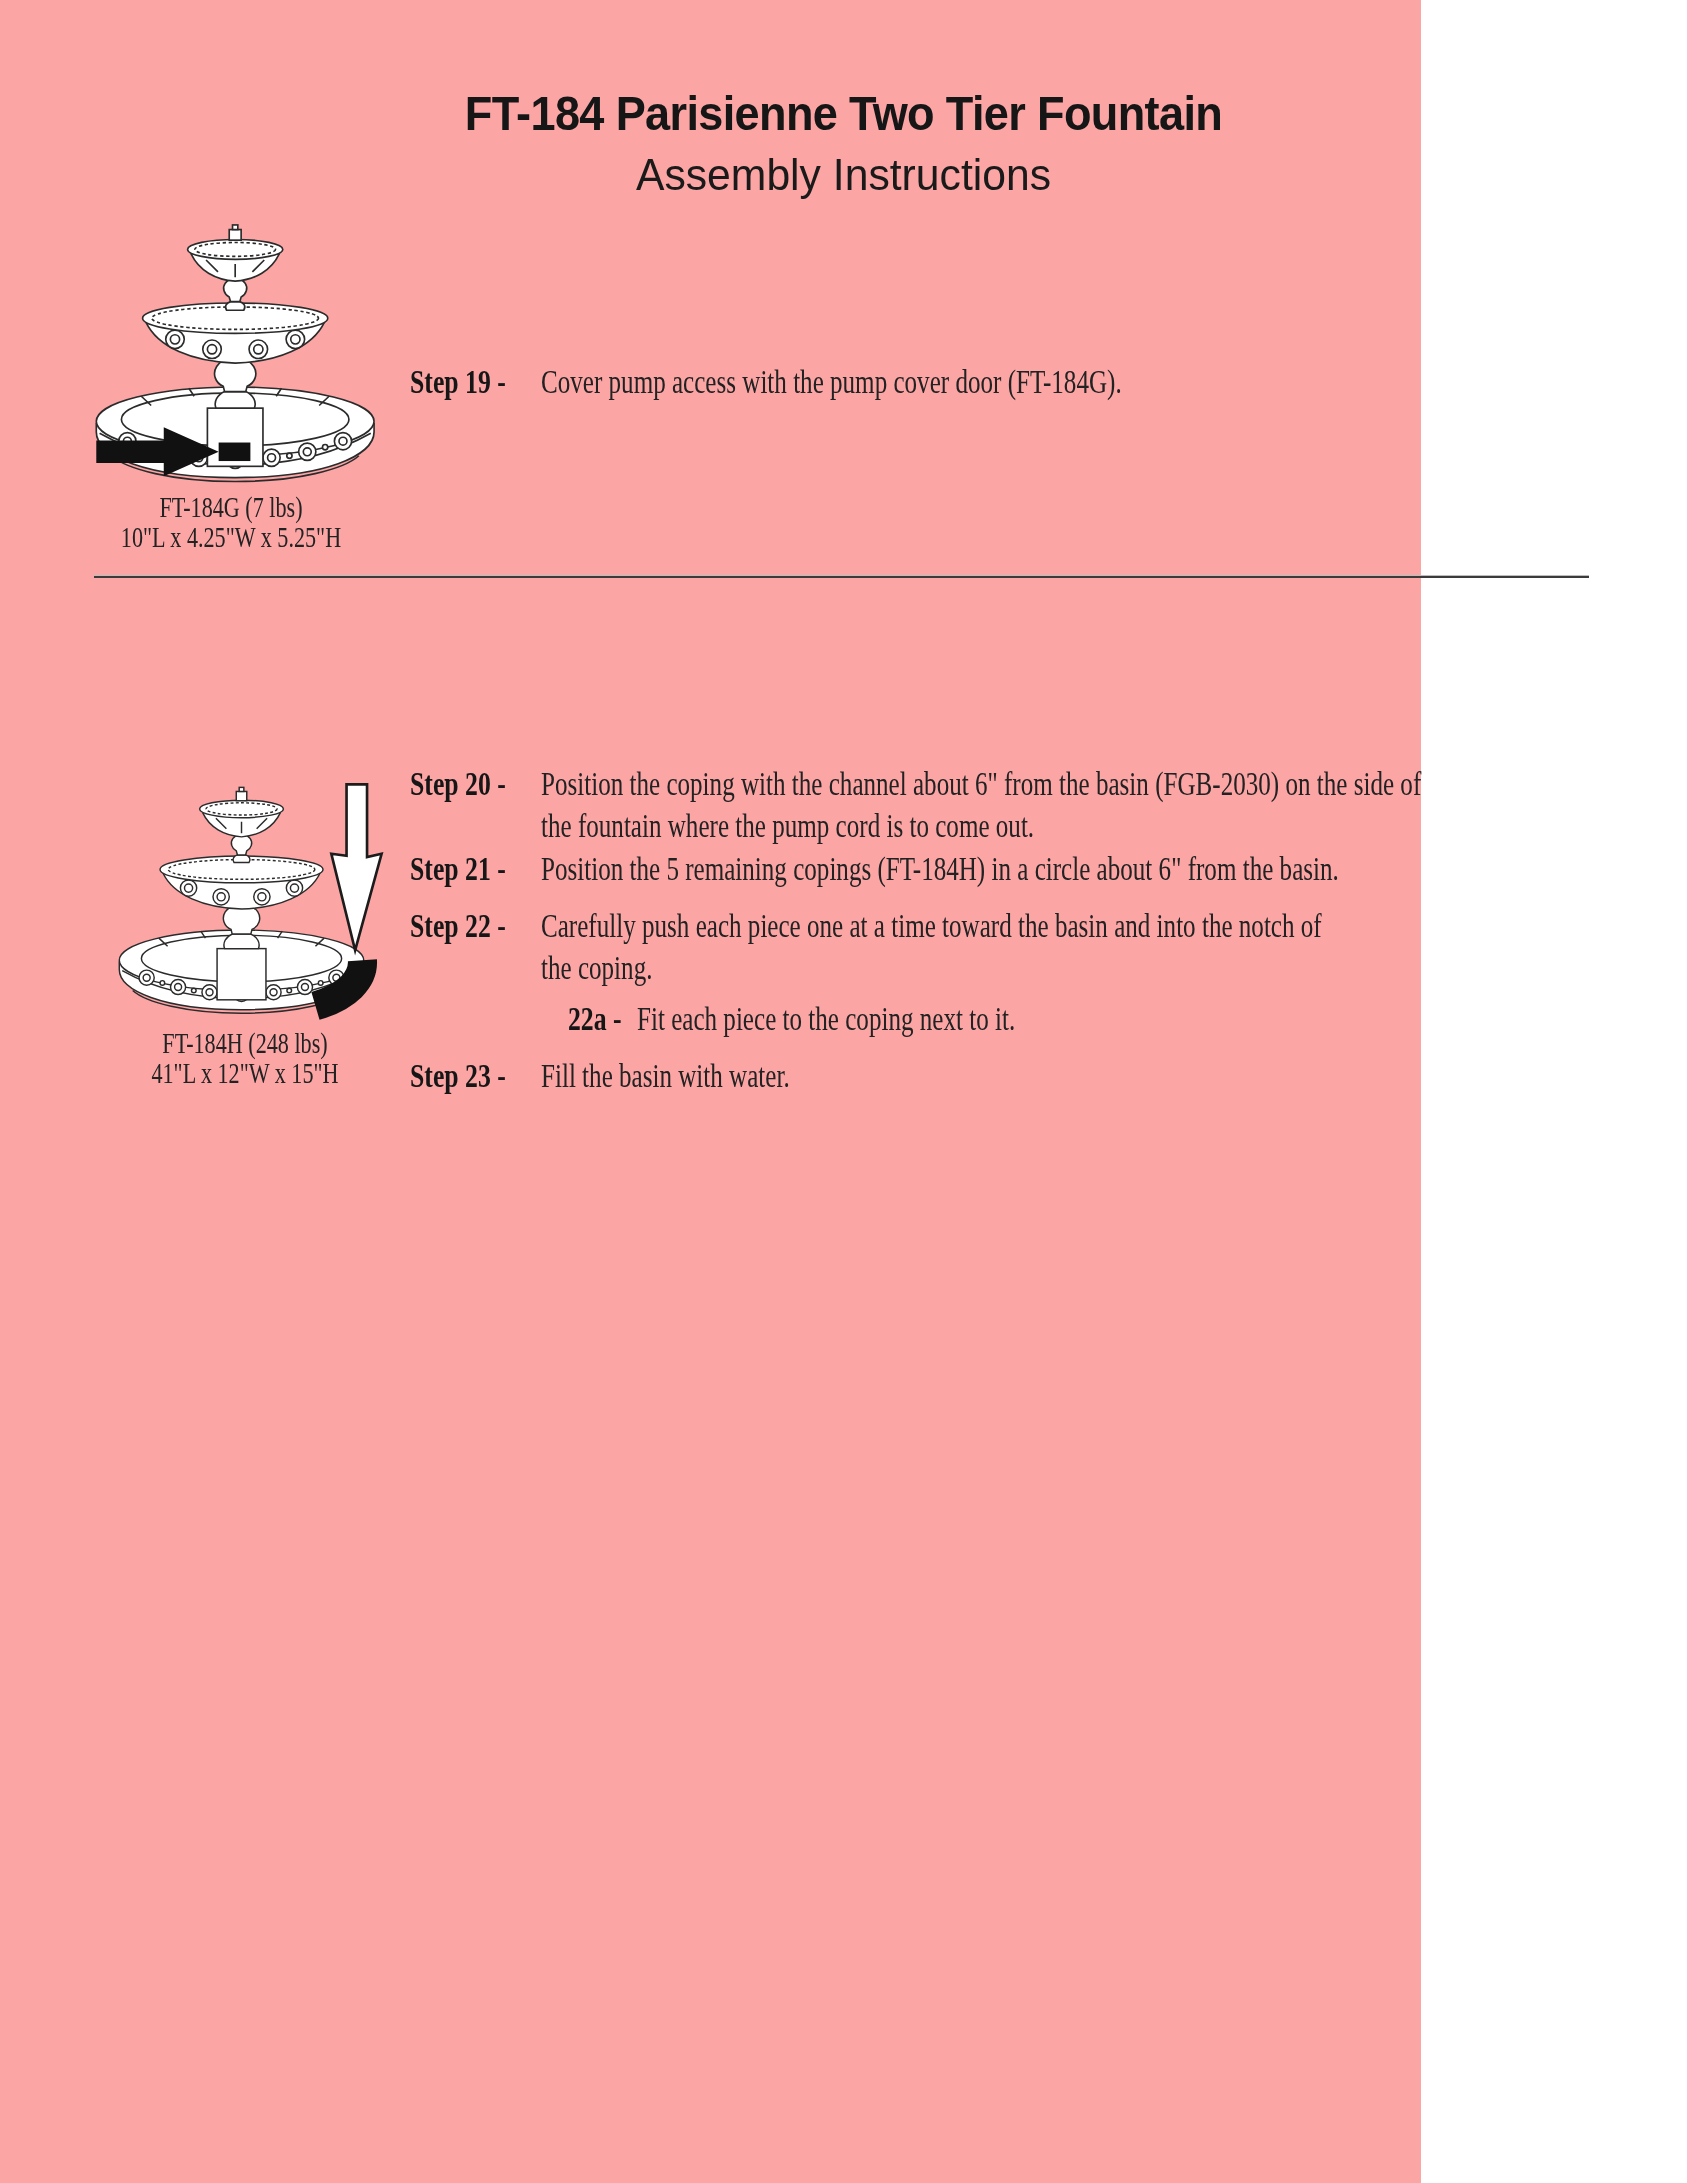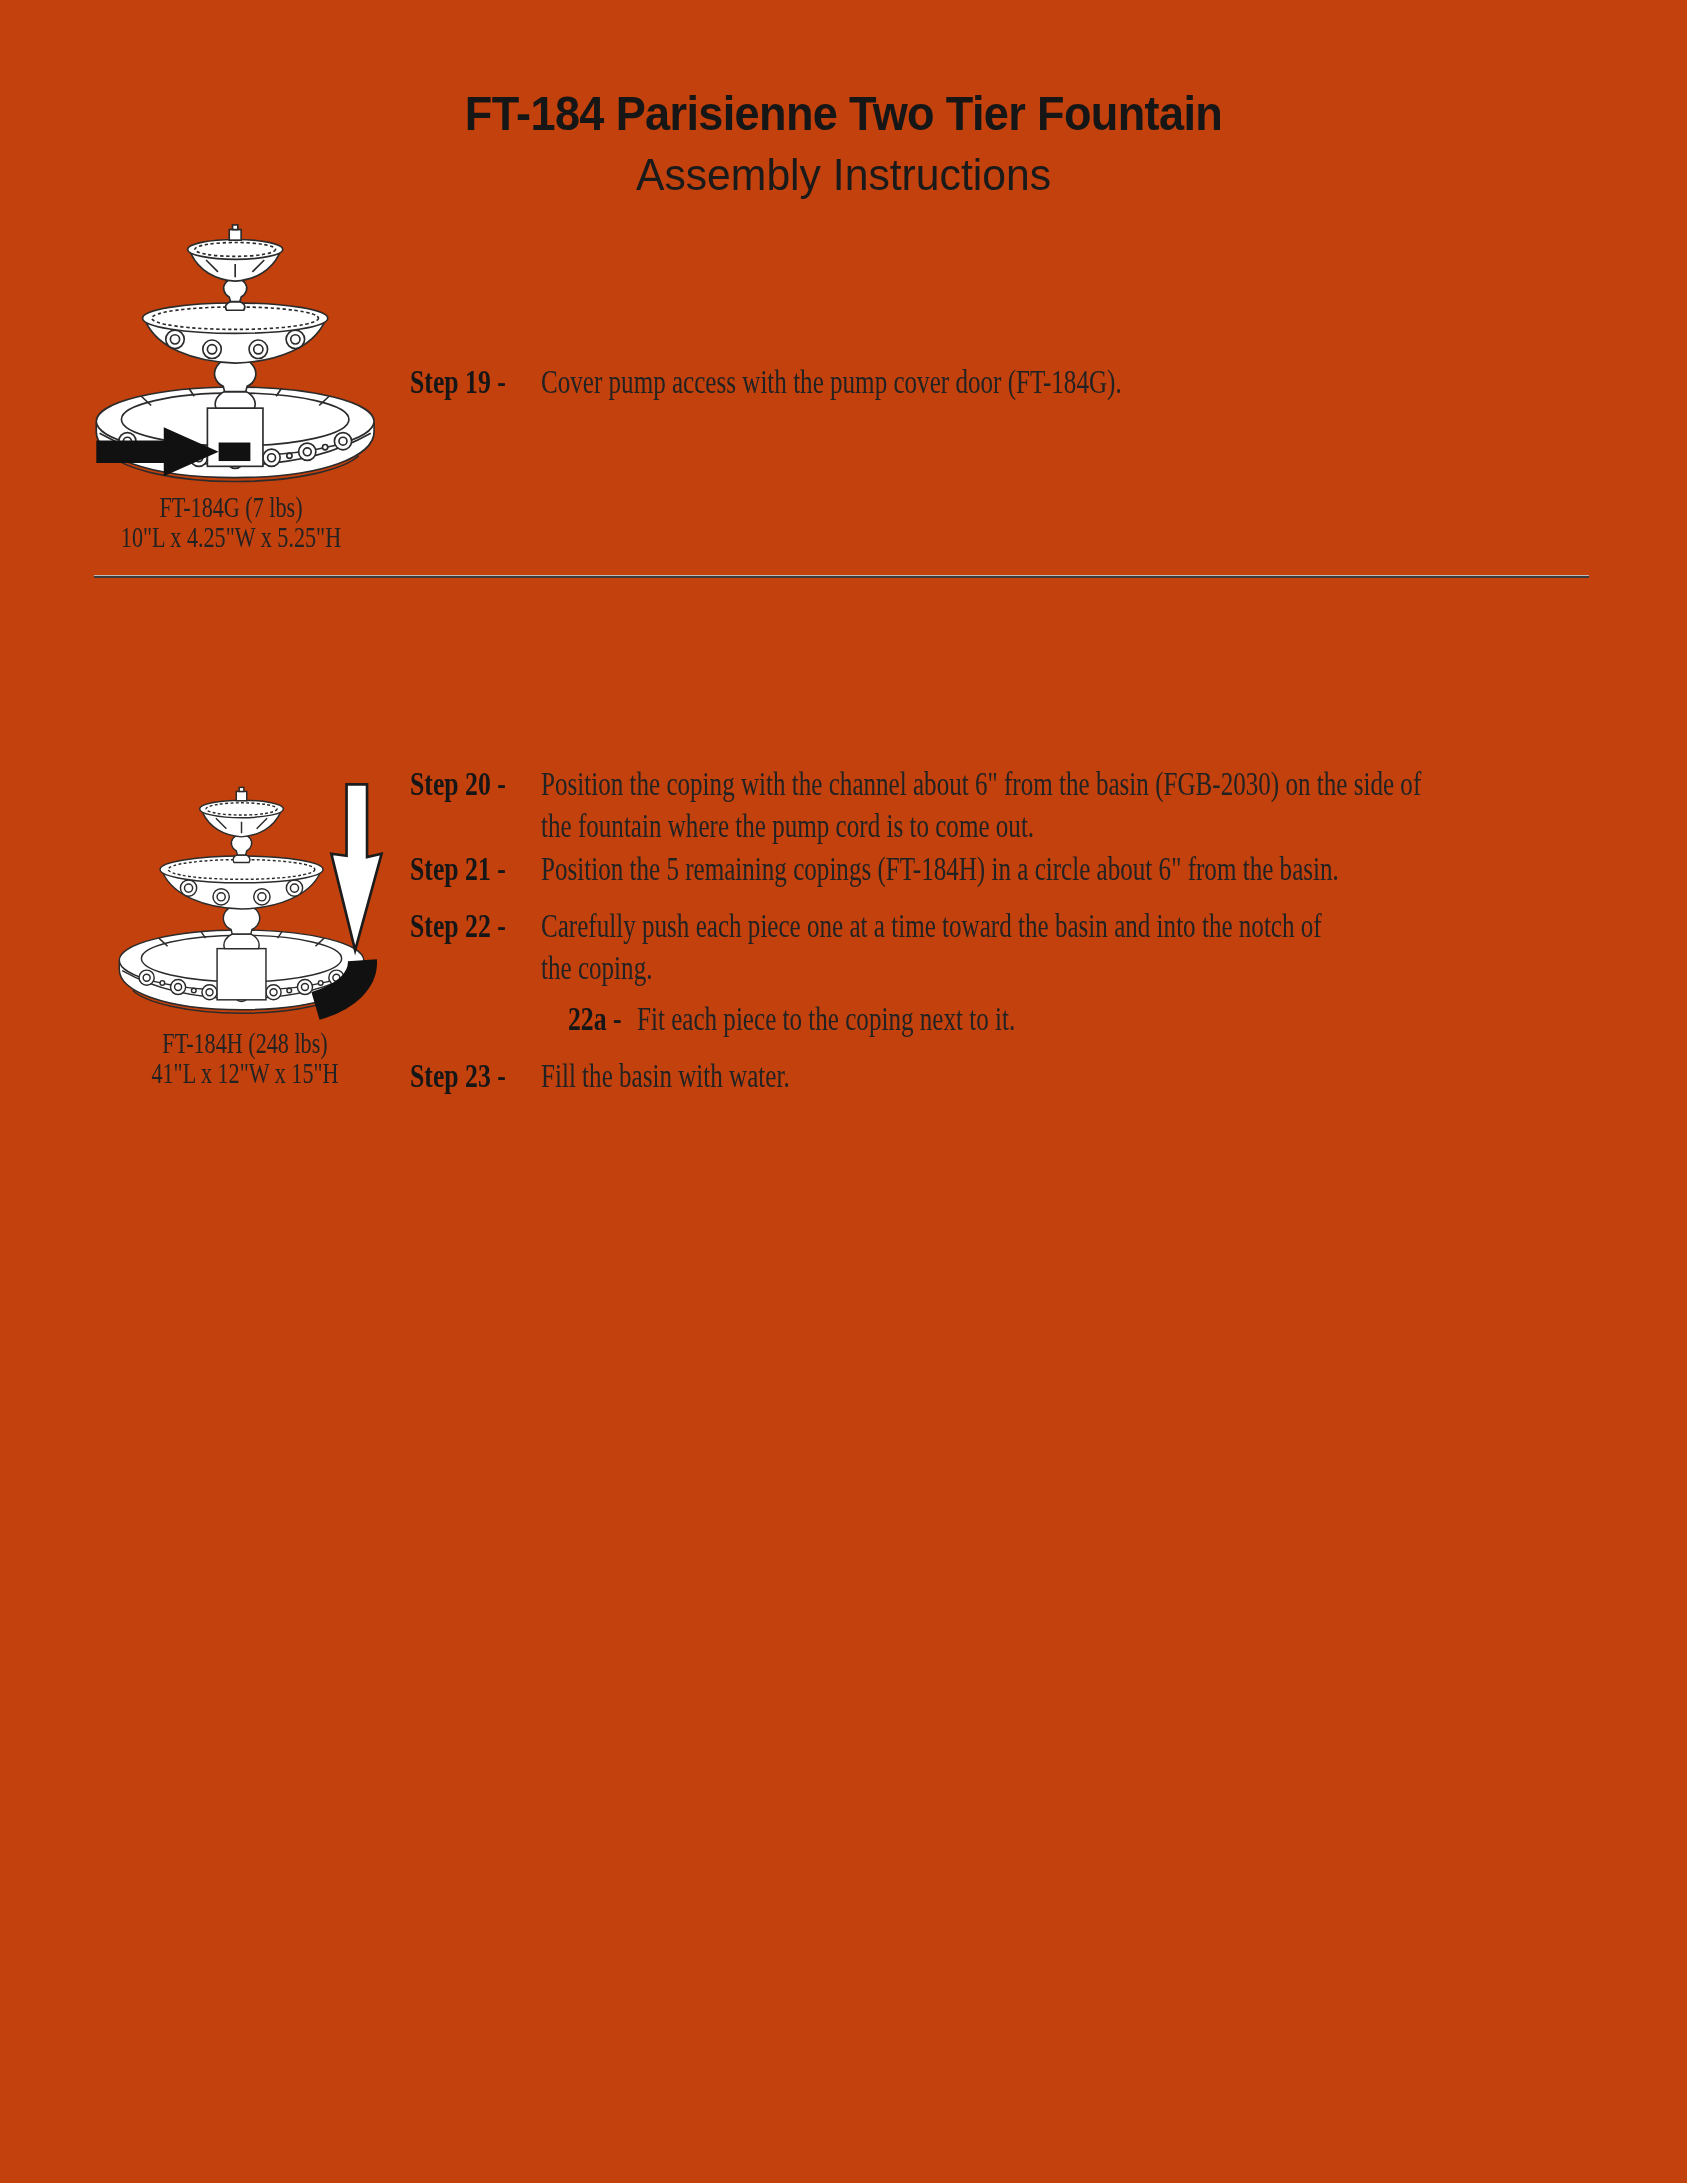--- a/index.html
+++ b/index.html
@@ -1,20 +1,20 @@
 <!DOCTYPE html>
 <html style="font-size:10.6px"><head>
 <meta charset="utf-8">
 <style>
   html,body{margin:0;padding:0;}
   body{
     width:1687px;height:2183px;background:#ffffff;position:relative;
     font-family:"Liberation Serif",serif;color:#1c1c1c;overflow:hidden;
   }
-  .page{position:absolute;left:0;top:0;width:1687px;height:2183px;background:#c2410c;}
+  .page{position:absolute;left:0;top:0;width:1421px;height:2183px;background:#fca5a5;}
 
   
   .title{
     position:absolute;left:0;top:85px;width:1687px;text-align:center;
     font-family:"Liberation Sans",sans-serif;font-weight:700;font-size:49px;
     letter-spacing:-0.7px;transform:scaleX(0.92);transform-origin:50% 0;
     white-space:nowrap;color:#161616;
   }
   .subtitle{
     position:absolute;left:0;top:150px;width:1687px;text-align:center;

